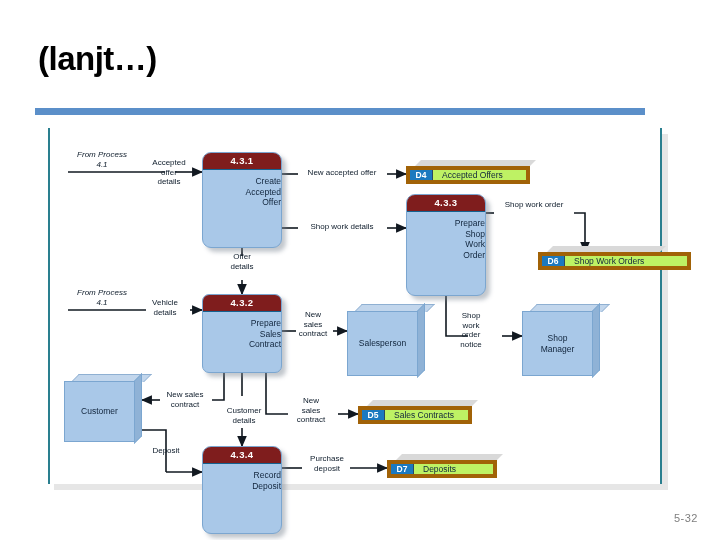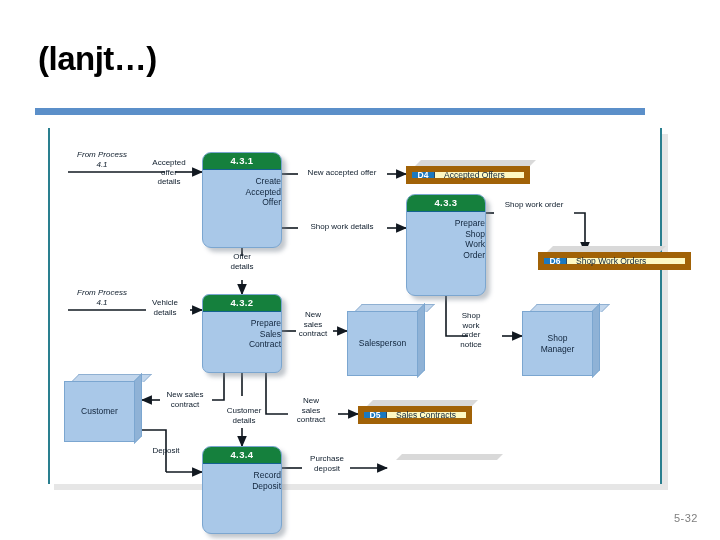--- a/index.html
+++ b/index.html
@@ -60,21 +60,21 @@
   
   .process{
     border-radius:9px;
     background:#a9c8e8;
     border:1px solid #7ba6d0;
     box-shadow:4px 4px 4px rgba(120,130,145,0.45);
     overflow:hidden;
   }
   .process .proc-head{
     height:16px;
-    background:#15803d;
+    background:#7f1d1d;
     border-bottom:1px solid #14618f;
     color:#ffffff;
     font-size:9.5px;
     font-weight:700;
     text-align:center;
     line-height:16px;
     letter-spacing:0.4px;
   }
   .process .proc-body{
     color:#10243b;
@@ -121,22 +121,22 @@
   .store .st-shadow{
     position:absolute; left:9px; top:0;
     height:6px;
     background:#d9d9d9;
     transform:skewX(-45deg);
     transform-origin:bottom left;
   }
   .store .st-body{
     position:absolute; left:0; top:6px; right:0; bottom:0;
     display:flex;
-    border:6px solid #a16207;
-    background:#fef9c3;
+    border:4px solid #a16207;
+    background:#bef264;
   }
   .store .st-id{
     width:22px;
     background:#1b79bf;
     color:#ffffff;
     font-size:8.5px;
     font-weight:700;
     display:flex;align-items:center;justify-content:center;
     border-right:1px solid #2a4763;
   }
@@ -335,17 +335,21 @@
   <div class="node store" style="left:308px;top:272px;width:114px;height:24px;">
     <div class="st-shadow" style="width:105px;"></div>
     <div class="st-body">
       <div class="st-id">D5</div>
       <div class="st-label">Sales Contracts</div>
     </div>
   </div>
 
   <div class="node store" style="left:337px;top:326px;width:110px;height:24px;">
     <div class="st-shadow" style="width:101px;"></div>
+    <div class="st-body">
+      <div class="st-id">D7</div>
+      <div class="st-label">Deposits</div>
+    </div>
   </div>
 
 </div>
 
 <div id="page-number">5-32</div>
 
 </body></html>

